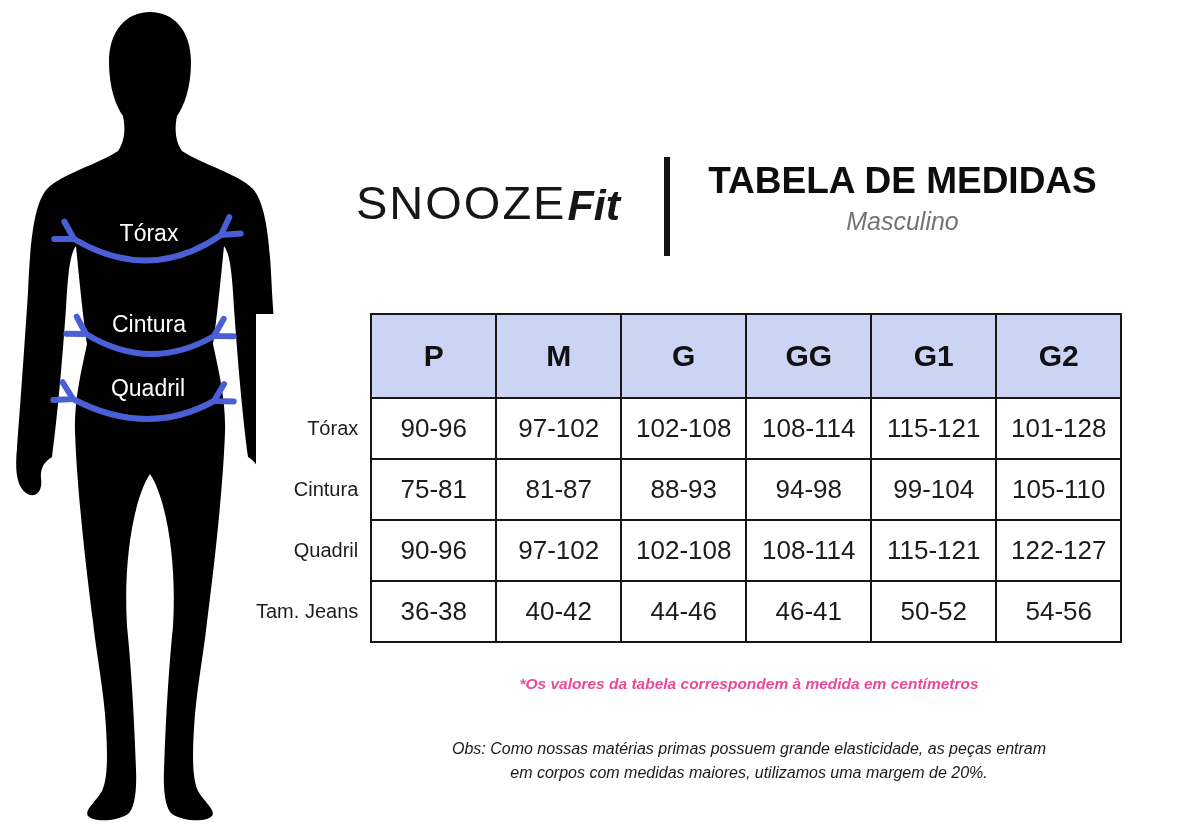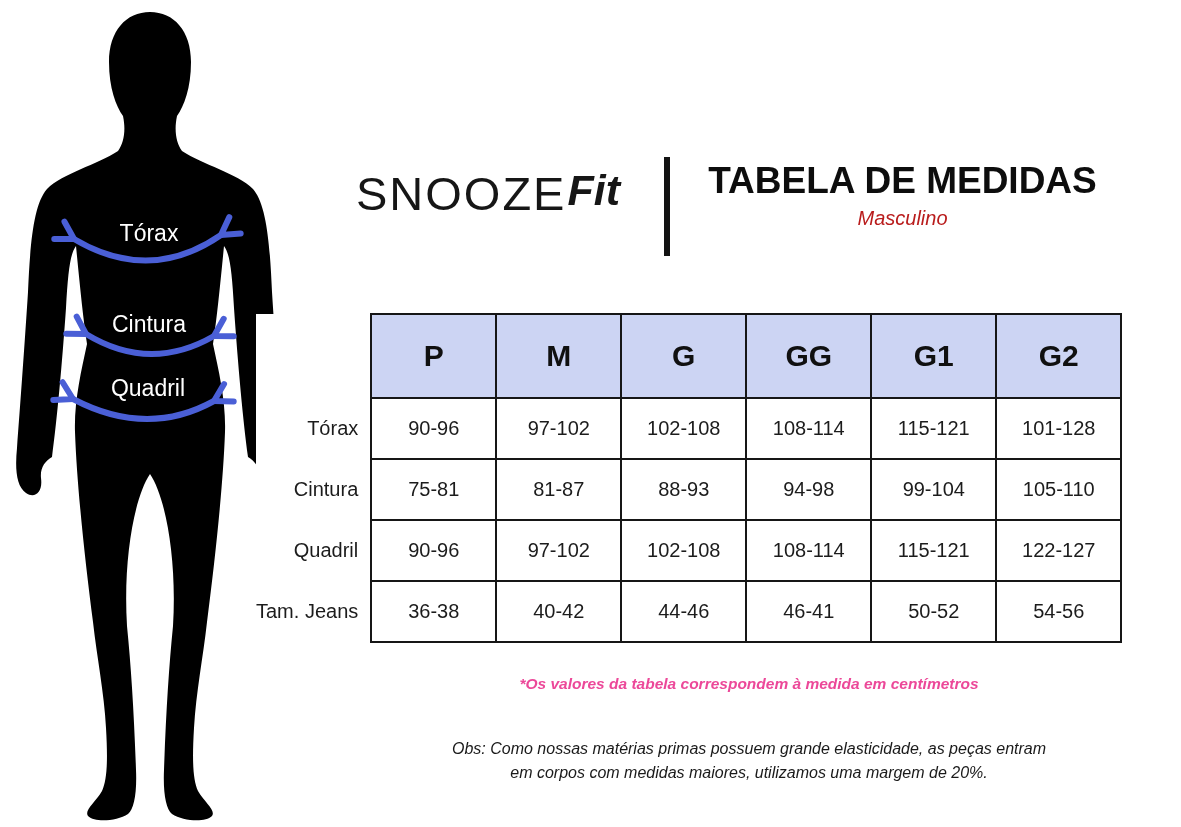--- a/index.html
+++ b/index.html
@@ -25,21 +25,21 @@
     font-size: 23px;
     fill: #ffffff;
   }
 
   
   .logo {
     position: absolute;
     left: 356px; top: 166px;
     width: 285px; height: 64px;
     display: flex;
-    align-items: flex-start;
+    align-items: flex-end;
     white-space: nowrap;
   }
   .logo-main {
     font-family: "Liberation Sans", sans-serif;
     font-size: 47px;
     font-weight: 400;
     letter-spacing: 2px;
     color: #161616;
   }
   .logo-suffix {
@@ -65,24 +65,24 @@
   .page-title {
     font-family: "Liberation Sans", sans-serif;
     font-size: 37px;
     font-weight: 800;
     letter-spacing: 0px;
     color: #0d0d0d;
     white-space: nowrap;
   }
   .page-subtitle {
     font-family: "Liberation Sans", sans-serif;
-    font-size: 20px;
+    font-size: 25px;
     font-style: italic;
     font-weight: 400;
-    color: #b91c1c;
+    color: #737373;
     margin-top: 5px;
   }
 
   
   .size-table-wrap {
     position: absolute;
     left: 256px; top: 313px;
   }
   table.size-table {
     border-collapse: collapse;
@@ -99,21 +99,21 @@
   table.size-table thead tr { height: 84px; }
   table.size-table tbody tr { height: 61px; }
   table.size-table th.size-head {
     background: #ccd4f3;
     font-size: 30px;
     font-weight: 700;
     color: #101010;
     font-family: "Liberation Sans", sans-serif;
   }
   table.size-table td.value-cell {
-    font-size: 20px;
+    font-size: 26px;
     font-weight: 400;
     color: #1c1c1c;
     background: #ffffff;
     font-family: "Liberation Sans", sans-serif;
     border-radius: 30px;
   }
   table.size-table td.row-label, table.size-table td.corner {
     border: none;
     background: #ffffff;
   }

